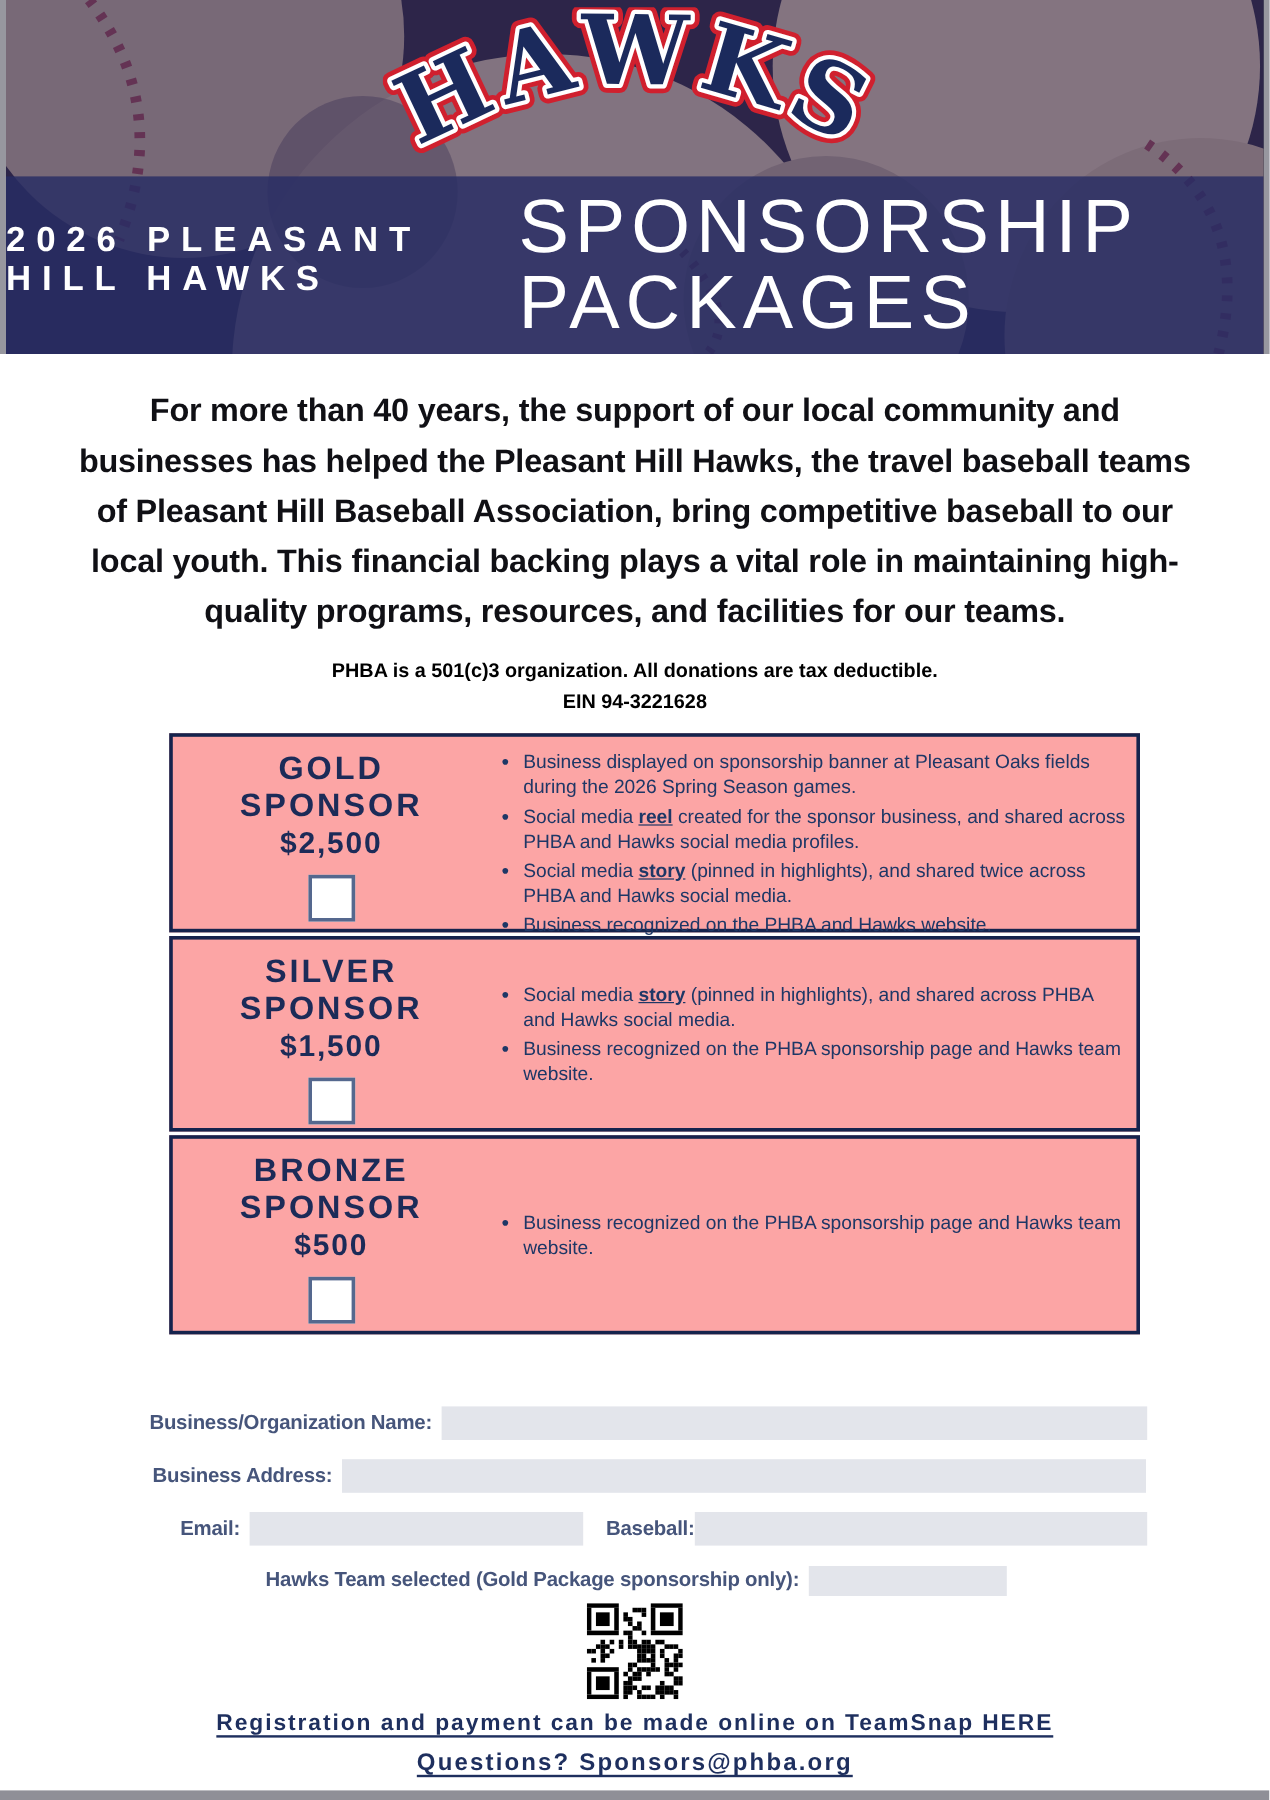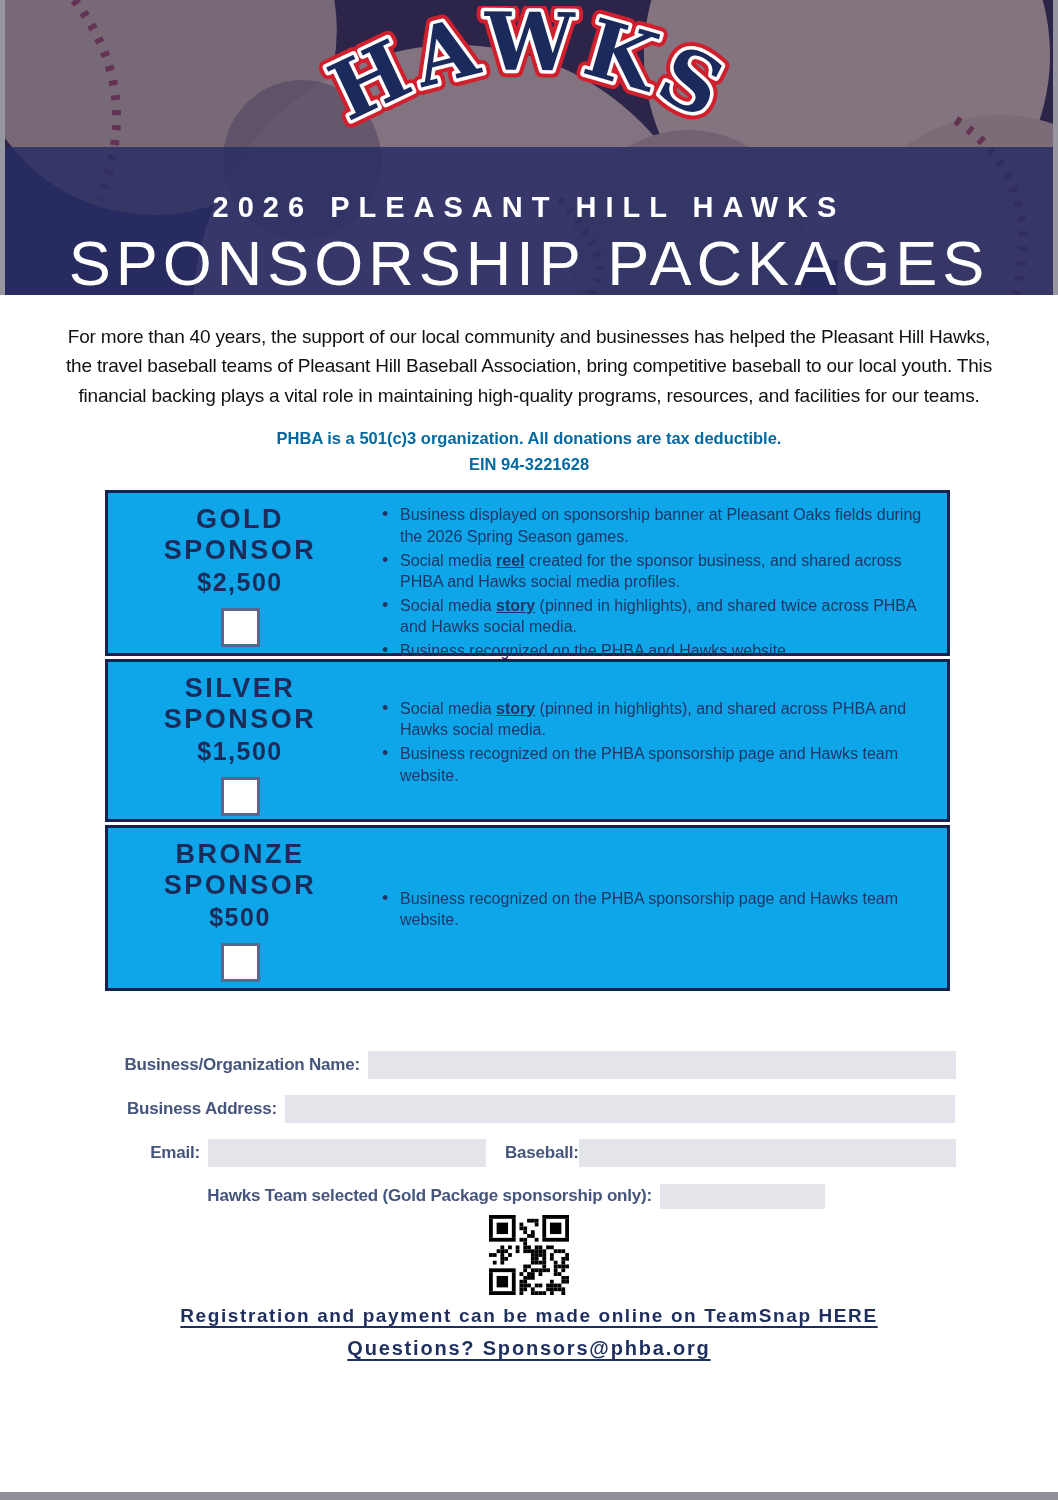--- a/index.html
+++ b/index.html
@@ -6,33 +6,33 @@
   .page{position:relative;width:1058px;height:1500px;background:#ffffff;overflow:hidden;
         font-family:"Liberation Sans",sans-serif;}
 
   
   .hero{position:absolute;top:0;left:0;width:1058px;height:295px;box-sizing:border-box;
         border-left:5px solid #97979f;border-right:5px solid #97979f;overflow:hidden;background:#241f3c;}
   .hero svg.photo{position:absolute;top:0;left:0;width:100%;height:100%;}
   .hero .tint{position:absolute;inset:0;background:rgba(72,60,110,0.30);}
   .logo-wrap{position:absolute;top:6px;left:50%;transform:translateX(-50%);width:420px;height:150px;}
   .title-band{position:absolute;left:0;right:0;bottom:0;height:148px;background:rgba(40,44,100,0.83);
-        display:flex;flex-direction:column;align-items:center;justify-content:flex-end;color:#fff;margin-top:42px;}
+        display:flex;align-items:center;justify-content:space-between;color:#fff;margin-top:42px;}
   .band-line1{font-size:29px;font-weight:700;letter-spacing:9px;margin-bottom:8px;}
   .band-line2{font-size:63px;font-weight:500;letter-spacing:5px;line-height:1;}
 
   
   .intro{padding-top:322px;text-align:center;}
-  .intro p{width:935px;margin:0 auto;font-size:19px;font-weight:400;color:#101015;line-height:1.55;
+  .intro p{width:935px;margin:0 auto;font-size:27px;font-weight:700;color:#101015;line-height:1.55;
         letter-spacing:-0.2px;}
-  .tax-note{margin-top:16px;text-align:center;color:#0369a1;font-weight:700;font-size:16.5px;line-height:1.55;}
+  .tax-note{margin-top:16px;text-align:center;color:#000000;font-weight:700;font-size:16.5px;line-height:1.55;}
 
   
   .tiers{margin:13px 0 0 105px;width:845px;display:flex;flex-direction:column;gap:3px;}
-  .tier{box-sizing:border-box;border:3px solid #15234d;background:#0ea5e9;display:flex;}
+  .tier{box-sizing:border-box;border:3px solid #15234d;background:#fca5a5;display:flex;margin-left:36px;}
   .tier.gold{height:166px;}
   .tier.silver{height:163px;}
   .tier.bronze{height:166px;}
   .tier-left{width:264px;flex:none;display:flex;flex-direction:column;align-items:center;padding-top:11px;}
   .tier-name{width:200px;text-align:center;font-size:27px;font-weight:700;letter-spacing:2.5px;
         color:#1c2b58;line-height:1.12;}
   .tier-price{margin-top:3px;font-size:25px;font-weight:700;letter-spacing:1.5px;color:#1c2b58;}
   .cb{width:33px;height:33px;border:3px solid #55688e;margin-top:11px;background:#fff;cursor:pointer;}
   .tier-right{flex:1;display:flex;flex-direction:column;justify-content:flex-start;padding:8px 7px 6px 6px;}
   .tier.silver .tier-right,.tier.bronze .tier-right{justify-content:center;}
@@ -45,21 +45,21 @@
   .form{margin-top:60px;}
   .frow{display:flex;align-items:center;margin-bottom:16px;height:28px;}
   .flabel{font-size:17px;font-weight:700;color:#46557b;text-align:right;flex:none;letter-spacing:-0.2px;}
   .ffield{height:28px;background:#e3e5eb;flex:none;margin-left:8px;cursor:text;}
   .w-label-1{width:360px;} .w-field-1{width:588px;}
   .w-label-2{width:277px;} .w-field-2{width:670px;}
   .w-label-3{width:268px;} .w-field-3a{width:288px;}
   .w-label-phone{width:56px;margin-left:16px;} .w-field-3b{width:276px;}
   .w-label-4{width:200px;} .w-field-4a{width:278px;}
   .w-label-website{width:66px;margin-left:19px;} .w-field-4b{width:377px;}
-  .w-label-5{width:652px;} .w-field-5{width:165px;height:25px;}
+  .w-label-5{width:652px;padding-left:14px;} .w-field-5{width:165px;height:25px;}
   .frow.team{height:26px;margin-bottom:6px;}
 
   
   .qr-wrap{display:flex;justify-content:center;margin-top:2px;}
   .qr{width:80px;height:80px;}
   .links{margin-top:10px;text-align:center;}
   .link-line{display:block;color:#1e2f5e;text-decoration:underline;text-decoration-thickness:2px;
         text-underline-offset:4px;cursor:pointer;}
   .link-1{font-size:19px;font-weight:600;letter-spacing:1.6px;margin-bottom:10px;}
   .link-2{font-size:20px;font-weight:700;letter-spacing:1.8px;}

